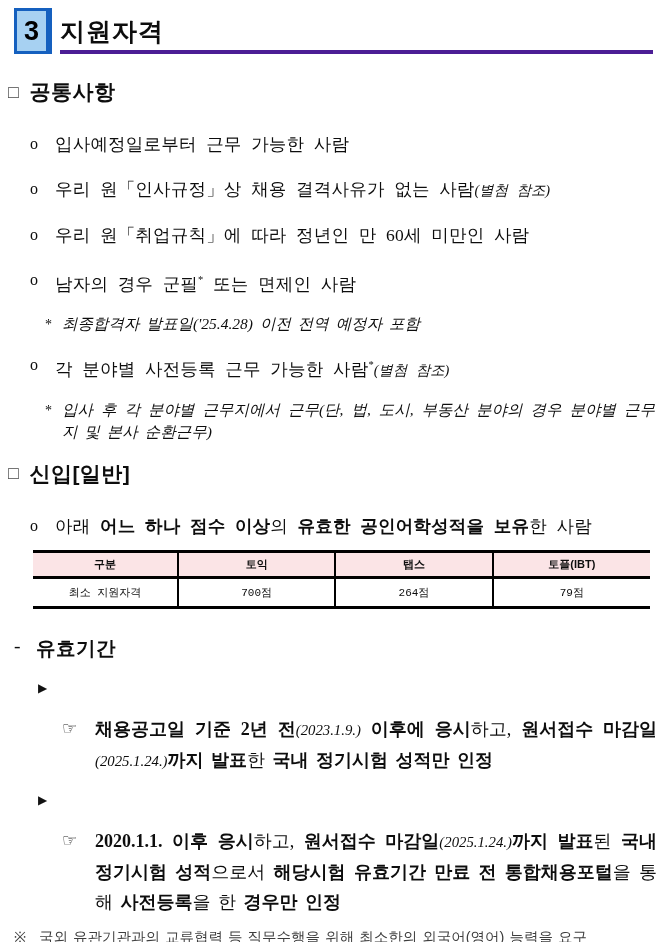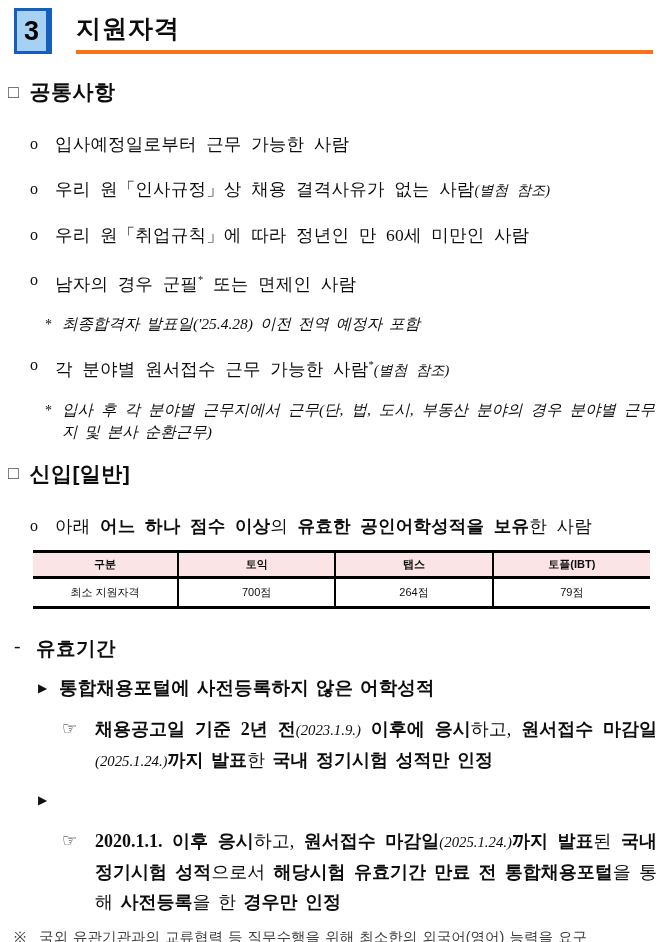--- a/index.html
+++ b/index.html
@@ -5,22 +5,22 @@
   html,body{margin:0;padding:0;background:#fff;}
   .page{width:667px;height:942px;overflow:hidden;background:#ffffff;
         font-family:"Liberation Serif","DejaVu Serif",serif;color:#0d0d0d;position:relative;}
 
   
   .hdr{display:flex;align-items:stretch;margin:8px 14px 0 14px;height:46px;}
   .num-box{width:38px;height:46px;box-sizing:border-box;background:#a7d1f2;
            border:3px solid #1560bf;border-right-width:6px;
            display:flex;align-items:center;justify-content:center;
            font-family:"Liberation Sans",sans-serif;font-weight:700;font-size:27px;color:#000;}
-  .title-wrap{flex:1;margin-left:24px;border-bottom:4px solid #f97316;
-              display:flex;align-items:center;}
+  .title-wrap{flex:1;margin-left:8px;border-bottom:4px solid #4c1d95;
+              display:flex;align-items:flex-end;}
   .page-title{font-family:"Liberation Sans",sans-serif;font-weight:700;font-size:25px;
               letter-spacing:1px;padding-bottom:2px;}
 
   
   .sec-head{display:flex;align-items:center;margin:24px 14px 0 8px;
             font-family:"Liberation Sans",sans-serif;font-weight:700;font-size:21px;letter-spacing:.5px;}
   .sec-head.second{margin-top:0;}
   .sec-head .sq{font-size:18px;font-weight:400;color:#4a4a4a;margin-right:10px;}
 
   
@@ -36,21 +36,21 @@
              word-spacing:3px;}
   .note-item .mk{width:17px;flex-shrink:0;font-size:14px;padding-top:1px;}
   .note-item .content{flex:1;text-align:justify;font-style:italic;}
 
   
   .tbl-wrap{margin:0 17px 0 33px;}
   table.score{width:100%;border-collapse:collapse;text-align:center;
               font-family:"Liberation Sans",sans-serif;font-size:11px;}
   table.score th{background:#fbe4e6;border-top:3px solid #000;border-bottom:3px solid #000;
                  font-weight:700;padding:4px 2px;}
-  table.score td{border-bottom:3px solid #000;padding:6px 2px;}
+  table.score td{border-bottom:3px solid #000;padding:6px 2px;font-family:Liberation Mono, monospace;}
   table.score th+th, table.score td+td{border-left:2px solid #000000;}
 
   
   .dash-head{display:flex;margin:26px 12px 12px 14px;font-size:19.5px;font-weight:700;letter-spacing:.5px;}
   .dash-head .mk{width:22px;flex-shrink:0;font-weight:400;}
   .tri-item{display:flex;margin:0 12px 12px 38px;font-size:18.5px;font-weight:700;
             line-height:28px;letter-spacing:.2px;word-spacing:2px;}
   .tri-item .mk{width:21px;flex-shrink:0;font-size:12px;line-height:28px;color:#111;}
   .ptr-item{display:flex;margin:0 10px 10px 62px;font-size:18px;line-height:30px;word-spacing:3px;}
   .ptr-item .mk{width:33px;flex-shrink:0;font-size:17px;color:#222;}
@@ -100,21 +100,21 @@
   <div class="o-item">
     <span class="mk">o</span>
     <span class="content"><span>남자의 경우 군필</span><span class="sup">*</span><span> 또는 면제인 사람</span></span>
   </div>
   <div class="note-item">
     <span class="mk">*</span>
     <span class="content"><span>최종합격자 발표일('25.4.28) 이전 전역 예정자 포함</span></span>
   </div>
   <div class="o-item">
     <span class="mk">o</span>
-    <span class="content"><span>각 분야별 원서접수 근무 가능한 사람</span><span class="sup">*</span><span class="sm">(별첨 참조)</span></span>
+    <span class="content"><span>각 분야별 사전등록 근무 가능한 사람</span><span class="sup">*</span><span class="sm">(별첨 참조)</span></span>
   </div>
   <div class="note-item">
     <span class="mk">*</span>
     <span class="content"><span>입사 후 각 분야별 근무지에서 근무(단, 법, 도시, 부동산 분야의 경우 분야별 근무지 및 본사 순환근무)</span></span>
   </div>
 
   <div class="sec-head second">
     <span class="sq">□</span>
     <span>신입[일반]</span>
   </div>
@@ -151,21 +151,20 @@
     </table>
   </div>
 
   <div class="dash-head">
     <span class="mk">-</span>
     <span>유효기간</span>
   </div>
 
   <div class="tri-item">
     <span class="mk">▶</span>
-    <span class="content"><span class="b">통합채용포털에 사전등록하지 않은 어학성적</span></span>
   </div>
   <div class="ptr-item">
     <span class="mk">☞</span>
     <span class="content"><span class="b">채용공고일 기준 2년 전</span><span class="sm">(2023.1.9.)</span><span> </span><span class="b">이후에 응시</span><span>하고, </span><span class="b">원서접수 마감일</span><span class="sm">(2025.1.24.)</span><span class="b">까지 발표</span><span>한 </span><span class="b">국내 정기시험 성적만 인정</span></span>
   </div>
   <div class="tri-item">
     <span class="mk">▶</span>
   </div>
   <div class="ptr-item">
     <span class="mk">☞</span>

